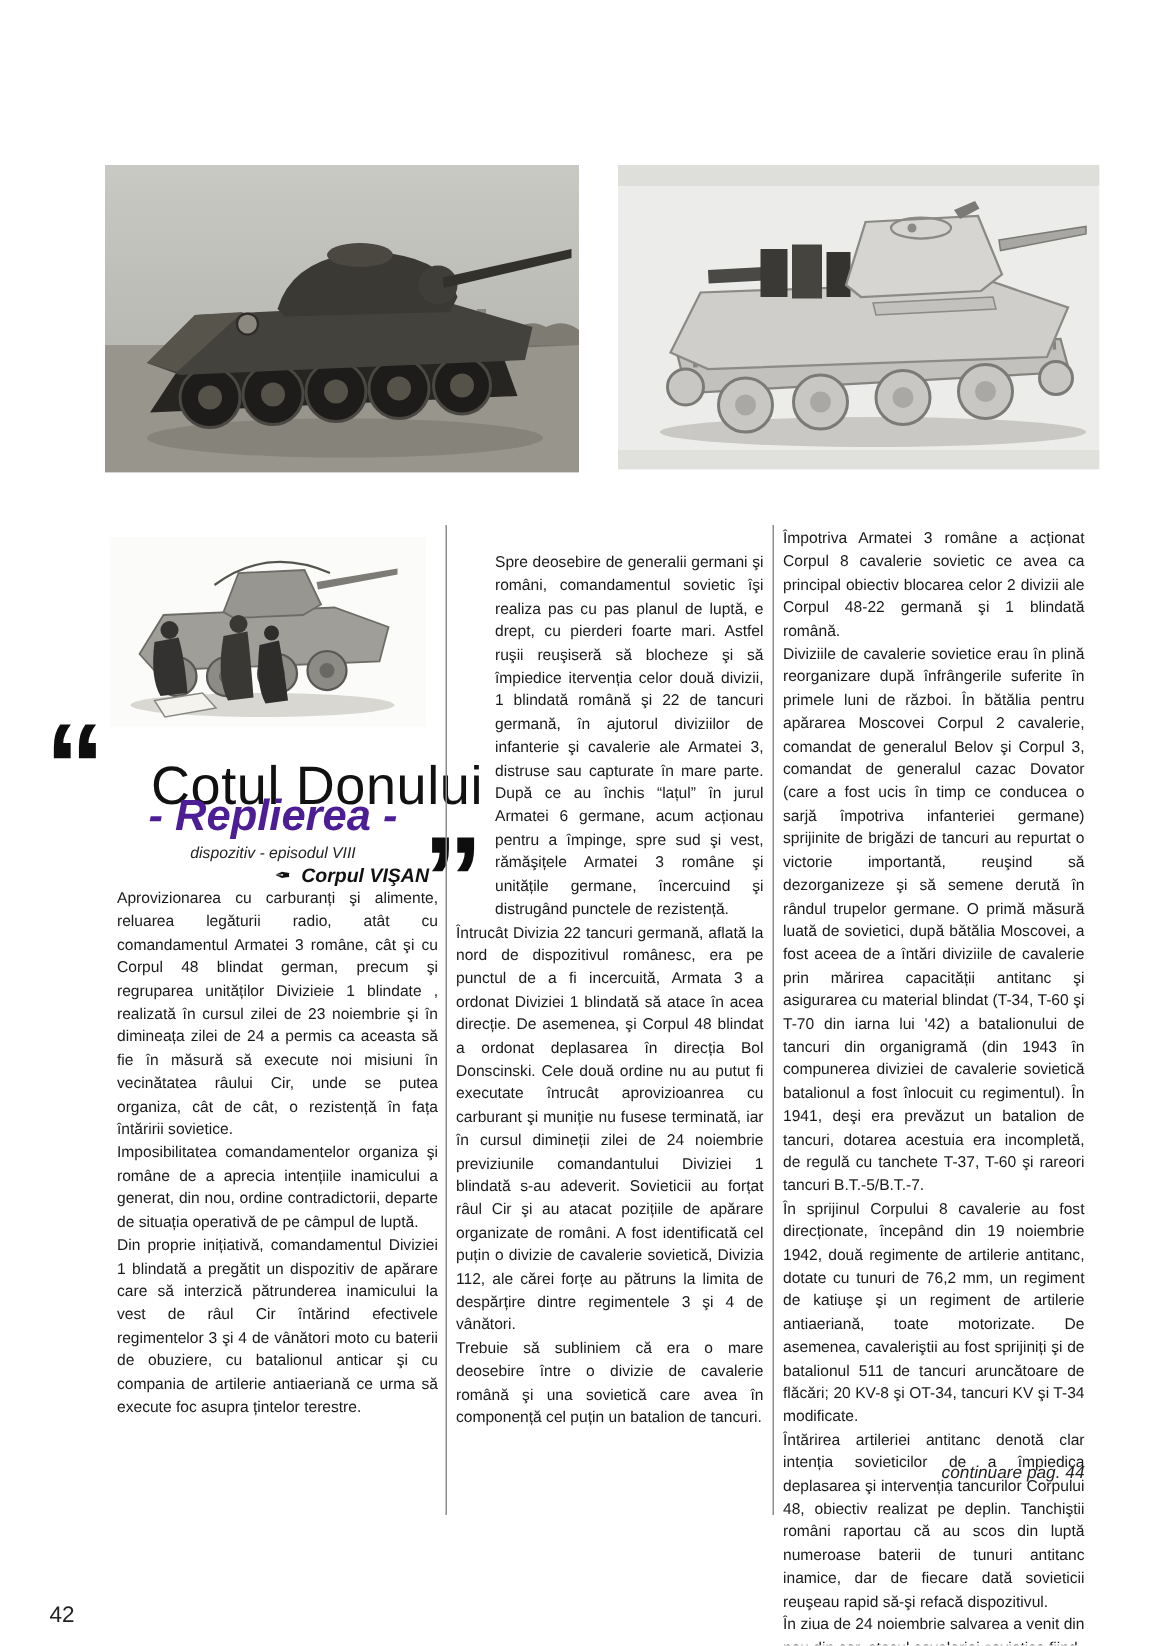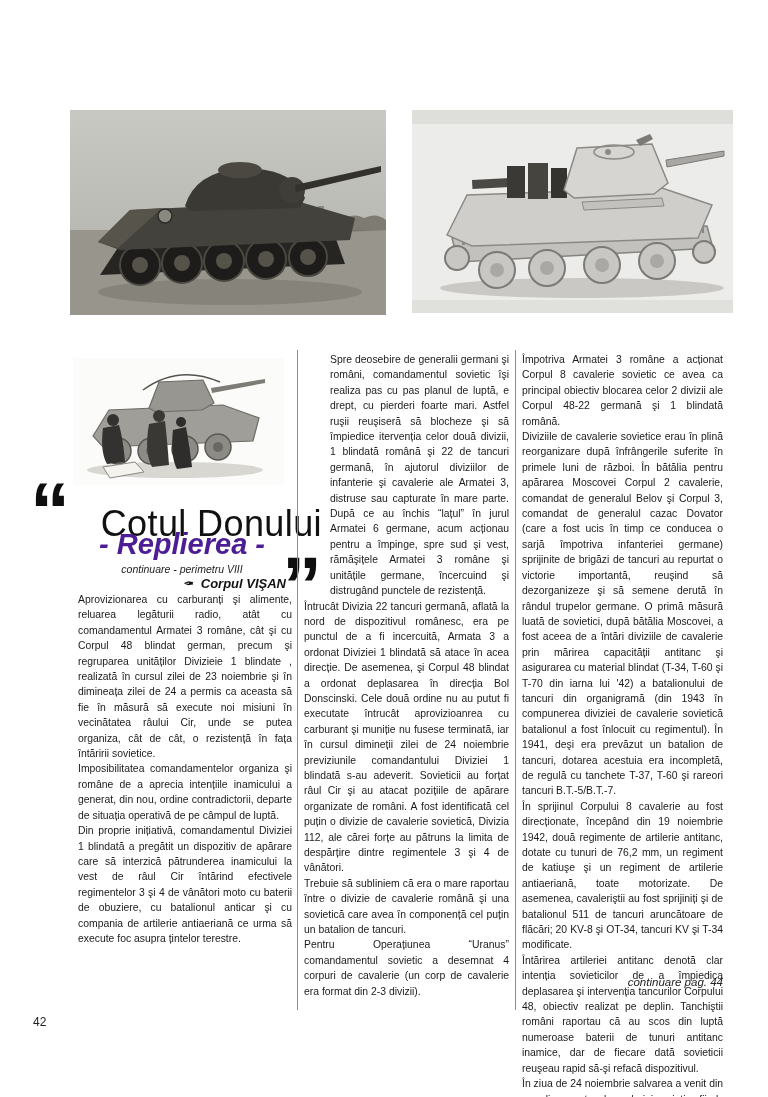--- a/index.html
+++ b/index.html
@@ -30,23 +30,23 @@
   .divider{position:absolute;width:1px;background:#8d8d8d;top:350px;height:660px;}
   .d1{left:297px;}
   .d2{left:515px;}
 
   .col{position:absolute;font-size:10.4px;line-height:15.4px;text-align:justify;
        color:#1a1a1a;}
   .col p{margin:0;}
   .col1{left:78px;top:592px;width:214px;}
   .col2{left:304px;top:352px;width:205px;}
   .col3{left:522px;top:352px;width:201px;}
-  .col2 p.first-indent{padding-left:26px;}
+  .col2 p.first-indent{padding-left:26px;margin-top:16px;}
 
-  .footer-left{position:absolute;left:33px;top:1015px;font-size:12px;color:#222;}
+  .footer-left{position:absolute;left:33px;top:1068px;font-size:15px;color:#222;}
   .footer-right{position:absolute;right:45px;top:976px;font-size:11.5px;
                 font-style:italic;color:#222;}
 </style>
 </head>
 <body>
 
 <div class="page">
 
   <figure class="photo photo1">
     <svg viewBox="0 0 316 205" preserveAspectRatio="none">
@@ -137,39 +137,38 @@
       <path d="M100,72 Q97,98 104,111 L119,109 Q116,85 113,69 Z" fill="#2f2d2b"></path>
       <circle cx="108" cy="64" r="5" fill="#2f2d2b"></circle>
       <path d="M30,109 L62,104 L71,114 L37,120 Z" fill="#f4f3ee" stroke="#8a8882" stroke-width="1"></path>
     </svg>
   </figure>
 
   <div class="quote quote-open">“</div>
   <div class="quote quote-close">”</div>
   <h1 class="title">Cotul Donului</h1>
   <h2 class="subtitle">- Replierea -</h2>
-  <div class="series">continuare - perimetru VIII</div>
+  <div class="series">dispozitiv - episodul VIII</div>
   <div class="byline">
     <span class="pen">✒</span><span>Corpul VIŞAN</span>
   </div>
 
   <div class="divider d1"></div>
   <div class="divider d2"></div>
 
   <div class="col col1">
     <p>Aprovizionarea cu carburanți şi alimente, reluarea legăturii radio, atât cu comandamentul Armatei 3 române, cât şi cu Corpul 48 blindat german, precum şi regruparea unităților Divizieie 1 blindate , realizată în cursul zilei de 23 noiembrie şi în dimineața zilei de 24 a permis ca aceasta să fie în măsură să execute noi misiuni în vecinătatea râului Cir, unde se putea organiza, cât de cât, o rezistență în fața întăririi sovietice.</p>
     <p>Imposibilitatea comandamentelor organiza şi române de a aprecia intențiile inamicului a generat, din nou, ordine contradictorii, departe de situația operativă de pe câmpul de luptă.</p>
     <p>Din proprie inițiativă, comandamentul Diviziei 1 blindată a pregătit un dispozitiv de apărare care să interzică pătrunderea inamicului la vest de râul Cir întărind efectivele regimentelor 3 şi 4 de vânători moto cu baterii de obuziere, cu batalionul anticar şi cu compania de artilerie antiaeriană ce urma să execute foc asupra țintelor terestre.</p>
   </div>
 
   <div class="col col2">
     <p class="first-indent">Spre deosebire de generalii germani şi români, comandamentul sovietic îşi realiza pas cu pas planul de luptă, e drept, cu pierderi foarte mari. Astfel ruşii reuşiseră să blocheze şi să împiedice itervenția celor două divizii, 1 blindată română şi 22 de tancuri germană, în ajutorul diviziilor de infanterie şi cavalerie ale Armatei 3, distruse sau capturate în mare parte. După ce au închis “lațul” în jurul Armatei 6 germane, acum acționau pentru a împinge, spre sud şi vest, rămăşițele Armatei 3 române şi unitățile germane, încercuind şi distrugând punctele de rezistență.</p>
     <p>Întrucât Divizia 22 tancuri germană, aflată la nord de dispozitivul românesc, era pe punctul de a fi incercuită, Armata 3  a ordonat Diviziei 1 blindată să atace în acea direcție. De asemenea, şi Corpul 48 blindat a ordonat deplasarea în direcția Bol Donscinski. Cele două ordine nu au putut fi executate întrucât aprovizioanrea cu carburant şi muniție nu fusese terminată, iar în cursul dimineții zilei de 24 noiembrie previziunile comandantului Diviziei 1 blindată s-au adeverit. Sovieticii au forțat râul Cir şi au atacat pozițiile de apărare organizate de români. A fost identificată cel puțin o divizie de cavalerie sovietică, Divizia 112, ale cărei forțe au pătruns la limita de despărțire dintre regimentele 3 şi 4 de vânători.</p>
-    <p>Trebuie să subliniem că era o mare raportau între o divizie de cavalerie română şi una sovietică care avea în componență cel puțin un batalion de tancuri.</p>
-    <p>Pentru Operațiunea “Uranus” comandamentul sovietic a desemnat 4 corpuri de cavalerie (un corp de cavalerie era format din 2-3 divizii).</p>
+    <p>Trebuie să subliniem că era o mare deosebire între o divizie de cavalerie română şi una sovietică care avea în componență cel puțin un batalion de tancuri.</p>
   </div>
 
   <div class="col col3">
     <p>Împotriva Armatei 3 române a acționat Corpul 8 cavalerie sovietic ce avea ca principal obiectiv blocarea celor 2 divizii ale Corpul 48-22 germană şi 1 blindată română.</p>
     <p>Diviziile de cavalerie sovietice erau în plină reorganizare după înfrângerile suferite în primele luni de război. În bătălia pentru apărarea Moscovei Corpul 2 cavalerie, comandat de generalul Belov şi Corpul 3, comandat de generalul cazac Dovator (care a fost ucis în timp ce conducea o sarjă împotriva infanteriei germane) sprijinite de brigăzi de tancuri au repurtat o victorie importantă, reuşind să dezorganizeze şi să semene derută în rândul trupelor germane. O primă măsură luată de sovietici, după bătălia Moscovei, a fost aceea de a întări diviziile de cavalerie prin mărirea capacității antitanc şi asigurarea cu material blindat (T-34, T-60 şi T-70 din iarna lui '42) a batalionului de tancuri din organigramă (din 1943 în compunerea diviziei de cavalerie sovietică batalionul a fost înlocuit cu regimentul). În 1941, deşi era prevăzut un batalion de tancuri, dotarea acestuia era incompletă, de regulă cu tanchete T-37, T-60 şi rareori tancuri B.T.-5/B.T.-7.</p>
     <p>În sprijinul Corpului 8 cavalerie au fost direcționate, începând din 19 noiembrie 1942, două regimente de artilerie antitanc, dotate cu tunuri de 76,2 mm, un regiment de katiuşe şi un regiment de artilerie antiaeriană, toate motorizate. De asemenea, cavaleriştii au fost sprijiniți şi de batalionul 511 de tancuri aruncătoare de flăcări; 20 KV-8 şi OT-34, tancuri KV şi T-34 modificate.</p>
     <p>Întărirea artileriei antitanc denotă clar intenția sovieticilor de a împiedica deplasarea şi intervenția tancurilor Corpului 48, obiectiv realizat pe deplin. Tanchiştii români raportau că au scos din luptă numeroase baterii de tunuri antitanc inamice, dar de fiecare dată sovieticii reuşeau rapid să-şi refacă dispozitivul.</p>
     <p>În ziua de 24 noiembrie salvarea a venit din nou din cer, atacul cavaleriei sovietice fiind</p>
   </div>
 

